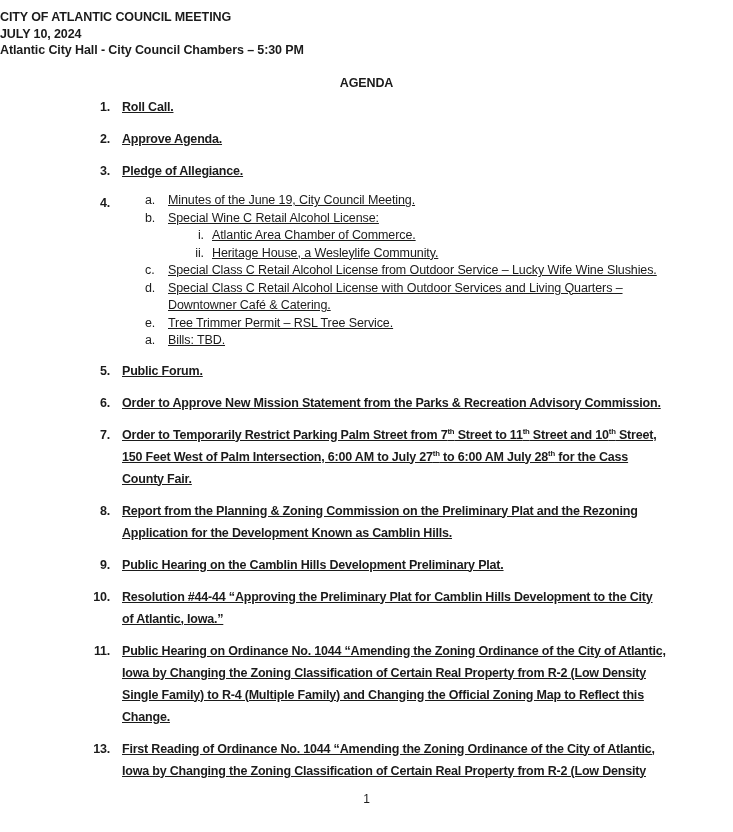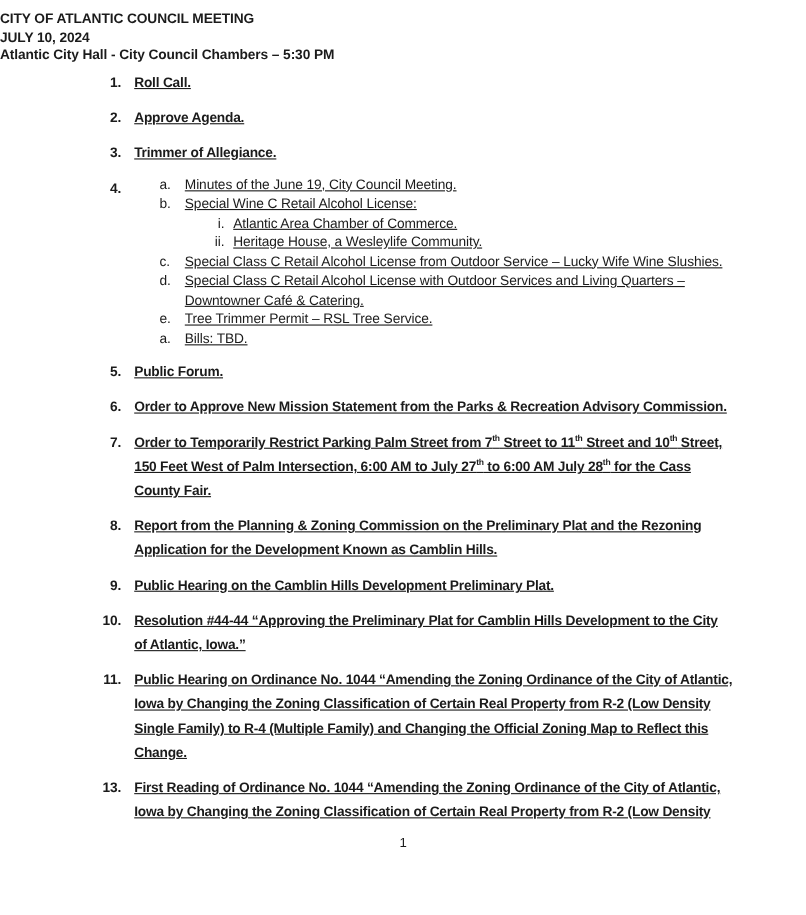--- a/index.html
+++ b/index.html
@@ -104,36 +104,37 @@
 <body>
 
 <div class="page">
 
   <div class="doc-header">
     <div>CITY OF ATLANTIC COUNCIL MEETING</div>
     <div>JULY 10, 2024</div>
     <div>Atlantic City Hall - City Council Chambers – 5:30 PM</div>
   </div>
 
+  <div class="agenda-heading">AGENDA</div>
 
   <div class="agenda-list">
 
     <div class="item">
       <span class="num">1.</span>
       <span class="txt">Roll Call.</span>
     </div>
 
     <div class="item">
       <span class="num">2.</span>
       <span class="txt">Approve Agenda.</span>
     </div>
 
     <div class="item">
       <span class="num">3.</span>
-      <span class="txt">Trimmer of Allegiance.</span>
+      <span class="txt">Pledge of Allegiance.</span>
     </div>
 
     <div class="item">
       <span class="num">4.</span>
       <div class="item-body">
         <div class="sub-row">
           <span class="sub-label">a.</span>
           <span class="txt">Minutes of the June 19, City Council Meeting.</span>
         </div>
         <div class="sub-row">

